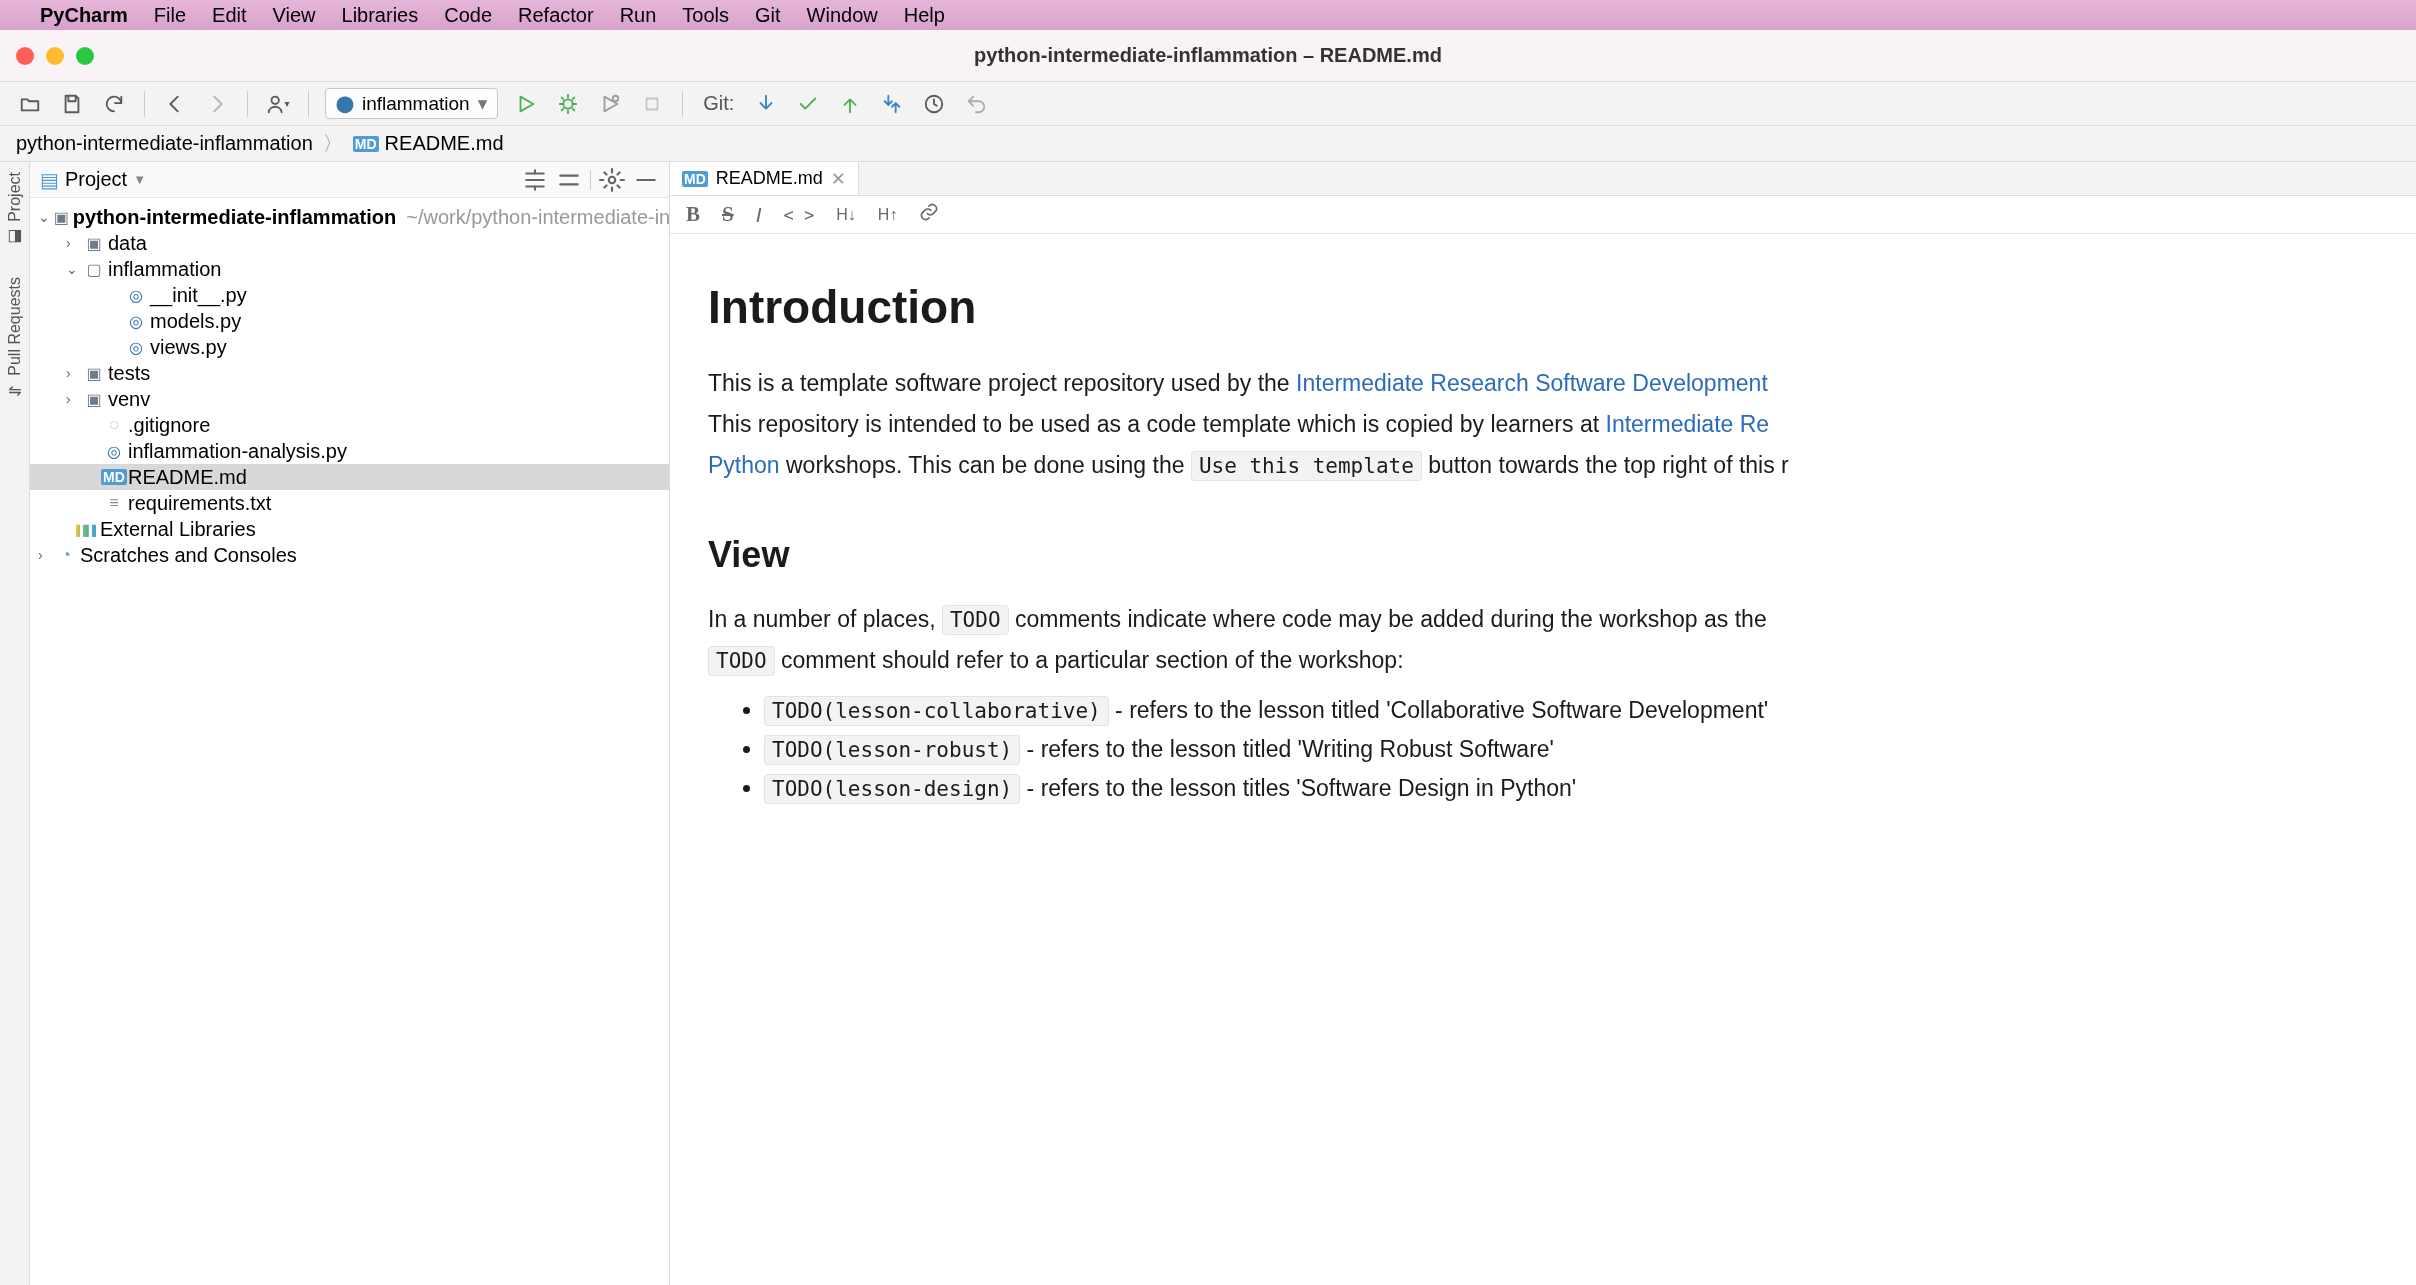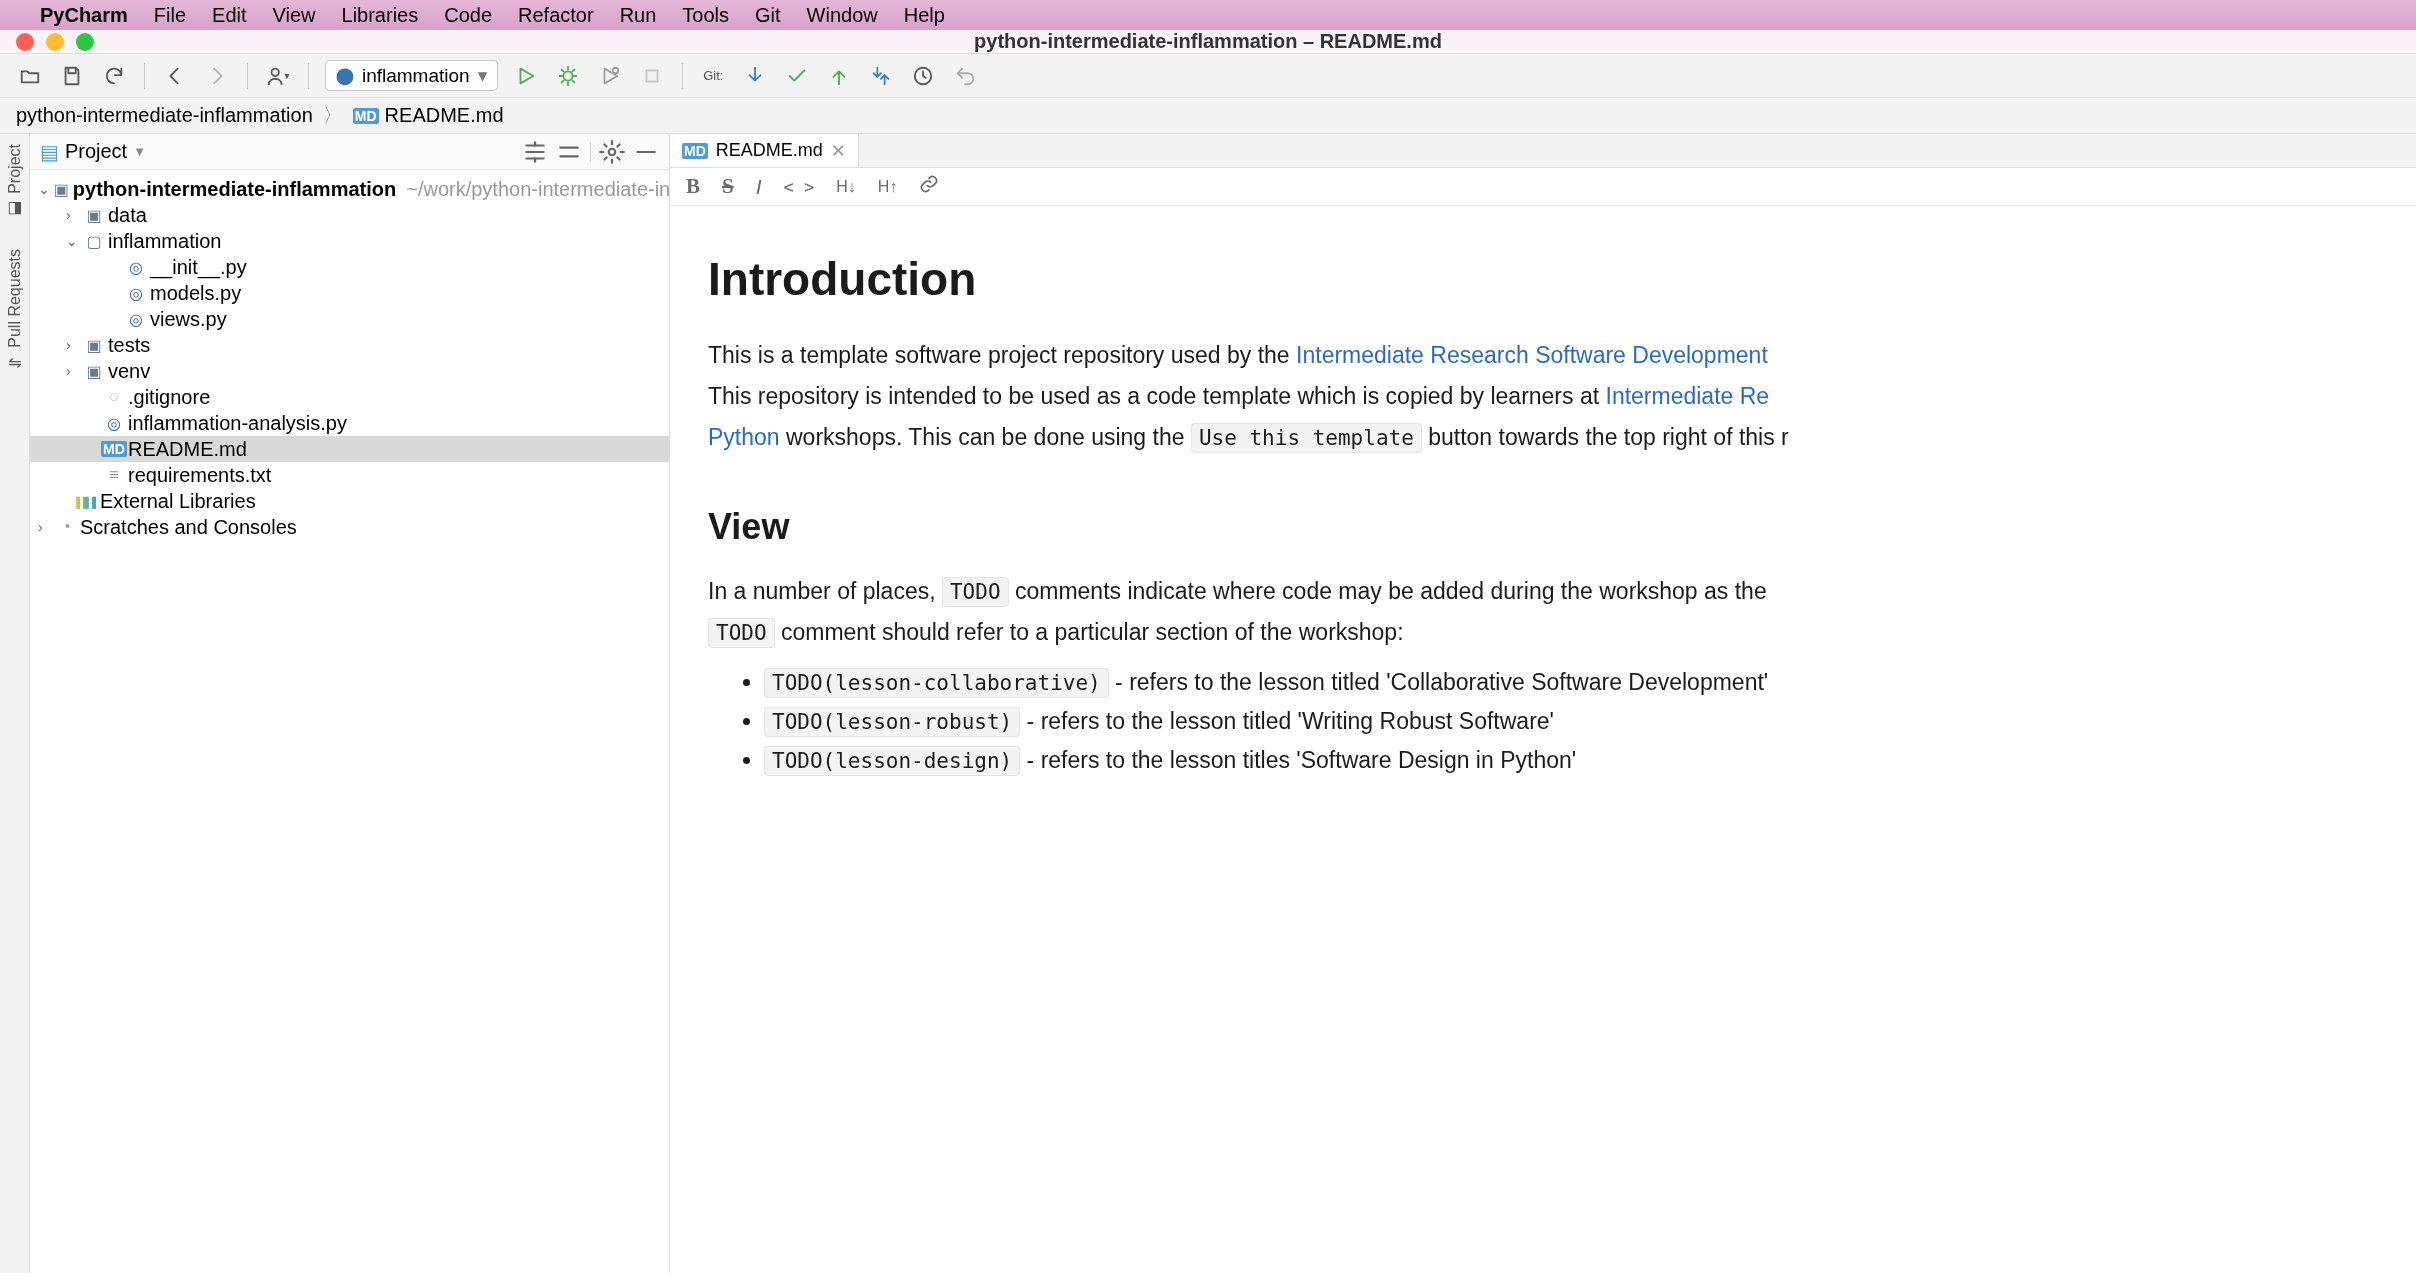--- a/index.html
+++ b/index.html
@@ -5,34 +5,34 @@
 * { margin:0; padding:0; box-sizing:border-box; font-family:-apple-system,BlinkMacSystemFont,"Segoe UI",sans-serif; }
 body { width:2416px; height:1285px; background:#fff; overflow:hidden; font-size:21px; color:#000; }
 
 
 .mac-menubar { height:30px; background:linear-gradient(#e5b6d8,#d8a2cb); display:flex; align-items:center; padding:0 14px; gap:26px; color:#000; font-size:20px; }
 .mac-menubar .apple { font-size:22px; }
 .mac-menubar .app { font-weight:700; }
 .mac-menubar span { cursor:default; }
 
 
-.titlebar { height:24px; background:#f9f2f7; display:flex; align-items:center; position:relative; border-bottom:1px solid #e2dbe2; }
+.titlebar { height:52px; background:#f9f2f7; display:flex; align-items:center; position:relative; border-bottom:1px solid #e2dbe2; }
 .traffic { display:flex; gap:12px; padding-left:16px; }
 .traffic div { width:18px; height:18px; border-radius:50%; }
 .tl-close{background:#ff5f57;} .tl-min{background:#febc2e;} .tl-max{background:#28c840;}
 .titlebar .title { position:absolute; left:50%; transform:translateX(-50%); font-size:20px; font-weight:600; color:#333; }
 
 
 .main-toolbar { height:44px; background:#f3f3f3; display:flex; align-items:center; padding:0 16px; gap:14px; border-bottom:1px solid #ddd; }
 .toolbtn { width:28px; height:28px; display:flex; align-items:center; justify-content:center; color:#595959; cursor:pointer; }
 .toolbtn svg { width:22px; height:22px; }
 .main-toolbar .sep { width:1px; height:26px; background:#ccc; margin:0 2px; }
 .run-combo { display:flex; align-items:center; border:1px solid #c8c8c8; border-radius:4px; background:#fdfdfd; padding:3px 10px; gap:8px; font-size:19px; }
 .run-combo .py-icon{color:#3776ab;font-weight:bold;font-size:16px;}
-.git-label{font-size:13px;color:#555;margin:0 4px;}
+.git-label{font-size:20px;color:#555;margin:0 4px;}
 .icon-run{color:#4caf50;} .icon-debug{color:#4caf50;} .icon-stop{color:#9e9e9e;}
 
 
 .breadcrumbs { height:36px; background:#f3f3f3; display:flex; align-items:center; padding:0 16px; gap:10px; border-bottom:1px solid #ddd; font-size:20px; }
 .breadcrumbs .bc{display:flex;align-items:center;gap:6px;}
 .breadcrumbs .sep{color:#999;}
 .md-icon{display:inline-block;background:#4e9cd6;color:#fff;font-size:14px;font-weight:700;border-radius:2px;padding:1px 2px;line-height:1;}
 
 
 .workspace { display:flex; height:calc(1285px - 30px - 36px - 44px - 36px); }

